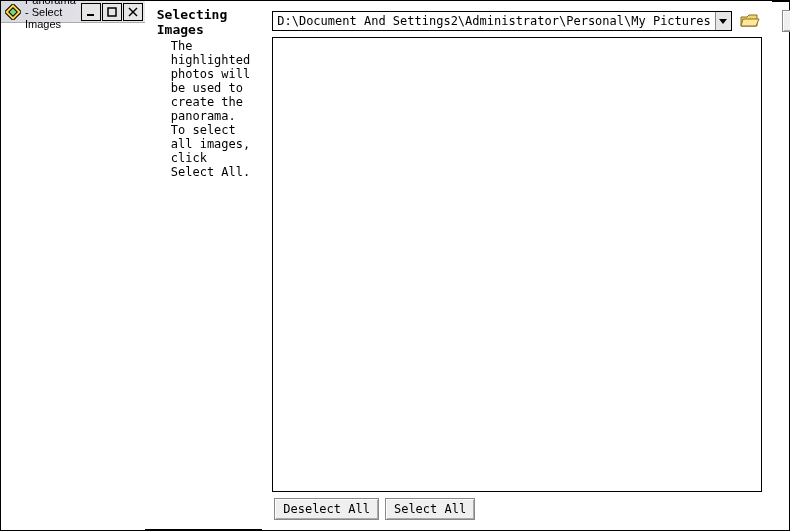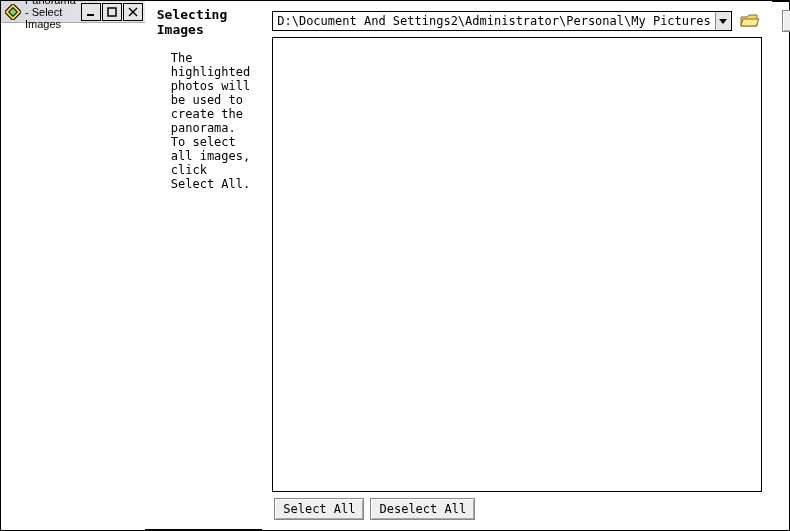--- a/index.html
+++ b/index.html
@@ -33,21 +33,21 @@
       border: 1px solid #000;
       display: inline-flex; align-items: center; justify-content: center;
       font-family: Tahoma, sans-serif; font-size: 10px; font-weight: bold;
       margin-left: 1px;
       cursor: default;
     }
     .header {
       padding: 6px 12px 8px 12px;
       border-bottom: 1px solid #000;
     }
-    .header .heading { font-weight: bold; font-size: 13px; margin-bottom: 14px; }
+    .header .heading { font-weight: bold; font-size: 13px; margin-bottom: 2px; }
     .header .desc { font-size: 12px; padding-left: 14px; }
     .content {
       flex: 1;
       padding: 10px 10px 6px 10px;
       display: flex;
       flex-direction: column;
     }
     .path-row {
       display: flex;
       align-items: center;
@@ -169,22 +169,22 @@
         <svg width="20" height="16" viewBox="0 0 20 16">
           <polygon points="1,4 7,4 9,2 17,2 17,13 1,13" fill="#f3d36b" stroke="#8a6d1f"></polygon>
           <polygon points="3,6 19,6 16,13 1,13" fill="#ffe89a" stroke="#8a6d1f"></polygon>
         </svg>
       </span>
     </div>
 
     <div class="file-area"></div>
 
     <div class="status-row">
+      <span class="btn">Deselect All</span>
       <span class="btn">Select All</span>
-      <span class="btn">Deselect All</span>
     </div>
   </div>
 
   <div class="footer">
     <span class="btn">&lt; 上一步(B)</span>
     <span class="footer-spacer"></span>
   </div>
 </div>
 
 </body></html>

